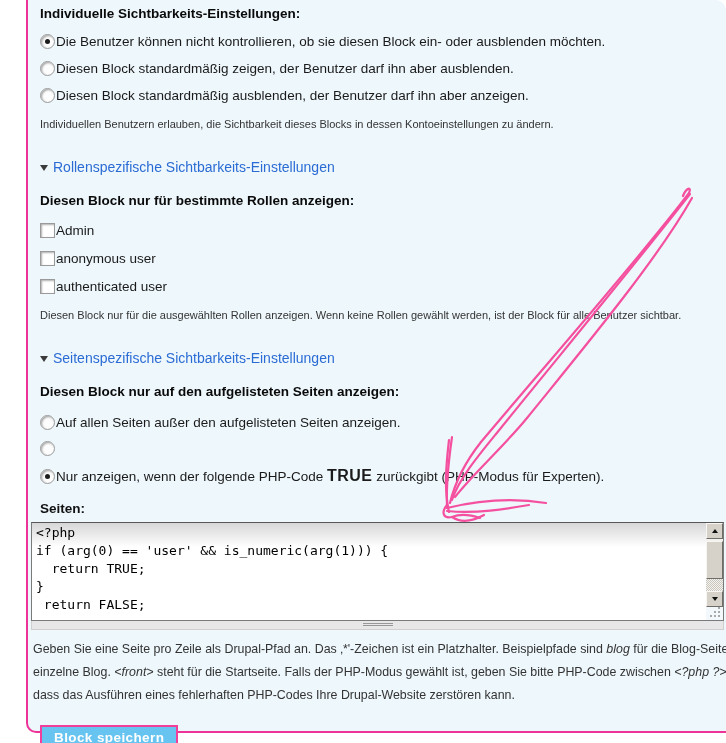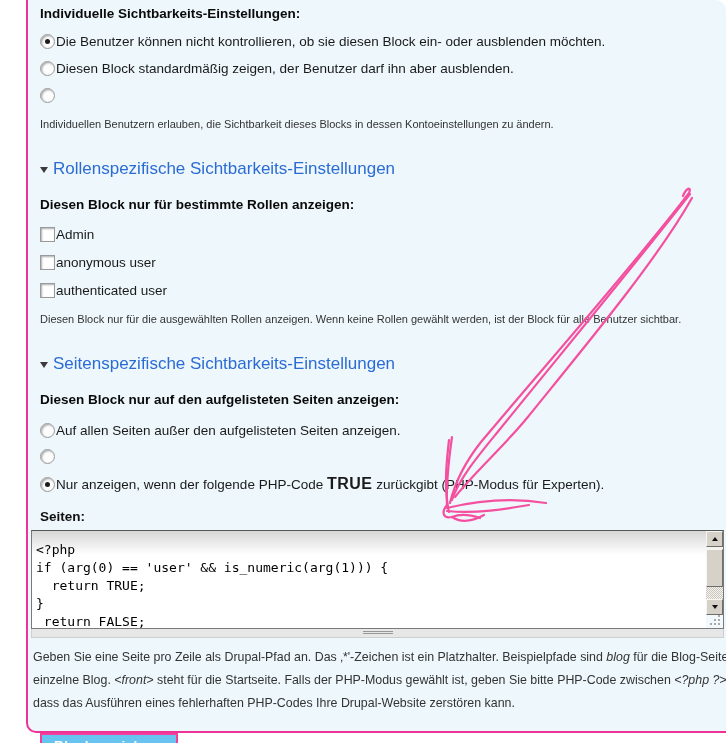--- a/index.html
+++ b/index.html
@@ -21,31 +21,31 @@
          position:relative;flex:0 0 auto;}
   .radio.on::after{content:"";position:absolute;left:4px;top:4px;width:5px;height:5px;
          border-radius:50%;background:#1c1c1c;}
   
   .checkbox{width:13px;height:13px;background:#fff;border:1px solid #9a9a9a;
          box-shadow:inset 1px 1px 2px rgba(110,110,110,.55);flex:0 0 auto;}
 
   .legend-row{display:flex;align-items:center;margin-top:29px;}
   .tri{width:0;height:0;border-left:4px solid transparent;border-right:4px solid transparent;
        border-top:6px solid #3b3b3b;margin-right:5px;margin-top:1px;}
-  .legend-link{font-size:17px;color:#2b6cd4;text-decoration:none;cursor:pointer;}
+  .legend-link{font-size:14px;color:#2b6cd4;text-decoration:none;cursor:pointer;}
 
   .bold-label{font-size:13.5px;font-weight:bold;color:#0a0a0a;margin-top:18px;}
   .code-token{font-size:16px;font-weight:bold;letter-spacing:.5px;}
 
   .seiten-label{font-size:13.5px;font-weight:bold;margin-top:16px;}
 
   .codebox{position:relative;margin-left:-9px;margin-top:6px;width:693px;height:99px;
            box-sizing:border-box;border:1px solid #7a7a7a;border-top-color:#575757;
            background:linear-gradient(#d7d7d7,#ffffff 24px);overflow:hidden;}
-  .codebox pre{margin:0;padding:10px 4px;font-family:"DejaVu Sans Mono","Liberation Mono",monospace;
+  .codebox pre{margin:0;padding:1px 4px;font-family:"DejaVu Sans Mono","Liberation Mono",monospace;
            font-size:13px;line-height:18px;color:#000;}
   .vscroll{position:absolute;top:0;right:0;width:17px;height:100%;display:flex;
            flex-direction:column;background:#f3f2ef;}
   .sbtn{height:16px;box-sizing:border-box;background:#d6d2ca;border:1px solid;
         border-color:#f7f6f2 #6f6d68 #6f6d68 #f7f6f2;display:flex;align-items:center;justify-content:center;}
   .arr-up{width:0;height:0;border-left:3px solid transparent;border-right:3px solid transparent;border-bottom:4px solid #111;}
   .arr-down{width:0;height:0;border-left:3px solid transparent;border-right:3px solid transparent;border-top:4px solid #111;}
   .sthumb{height:38px;margin-top:2px;box-sizing:border-box;background:#d6d2ca;border:1px solid;
           border-color:#f7f6f2 #6f6d68 #6f6d68 #f7f6f2;}
   .sdither{flex:1;background-image:conic-gradient(#c9c6be 25%,#f3f2ef 0 50%,#c9c6be 0 75%,#f3f2ef 0);
@@ -83,20 +83,21 @@
       <div class="opt-row" style="margin-top:13px;">
         <span class="radio on"></span>
         <span class="lbl">Die Benutzer können nicht kontrollieren, ob sie diesen Block ein- oder ausblenden möchten.</span>
       </div>
       <div class="opt-row" style="margin-top:12px;">
         <span class="radio"></span>
         <span class="lbl">Diesen Block standardmäßig zeigen, der Benutzer darf ihn aber ausblenden.</span>
       </div>
       <div class="opt-row" style="margin-top:12px;">
         <span class="radio"></span>
+        <span class="lbl">Diesen Block standardmäßig ausblenden, der Benutzer darf ihn aber anzeigen.</span>
       </div>
 
       <div class="small-desc">Individuellen Benutzern erlauben, die Sichtbarkeit dieses Blocks in dessen Kontoeinstellungen zu ändern.</div>
 
       
       <div class="legend-row">
         <span class="tri"></span>
         <a class="legend-link">Rollenspezifische Sichtbarkeits-Einstellungen</a>
       </div>
 

